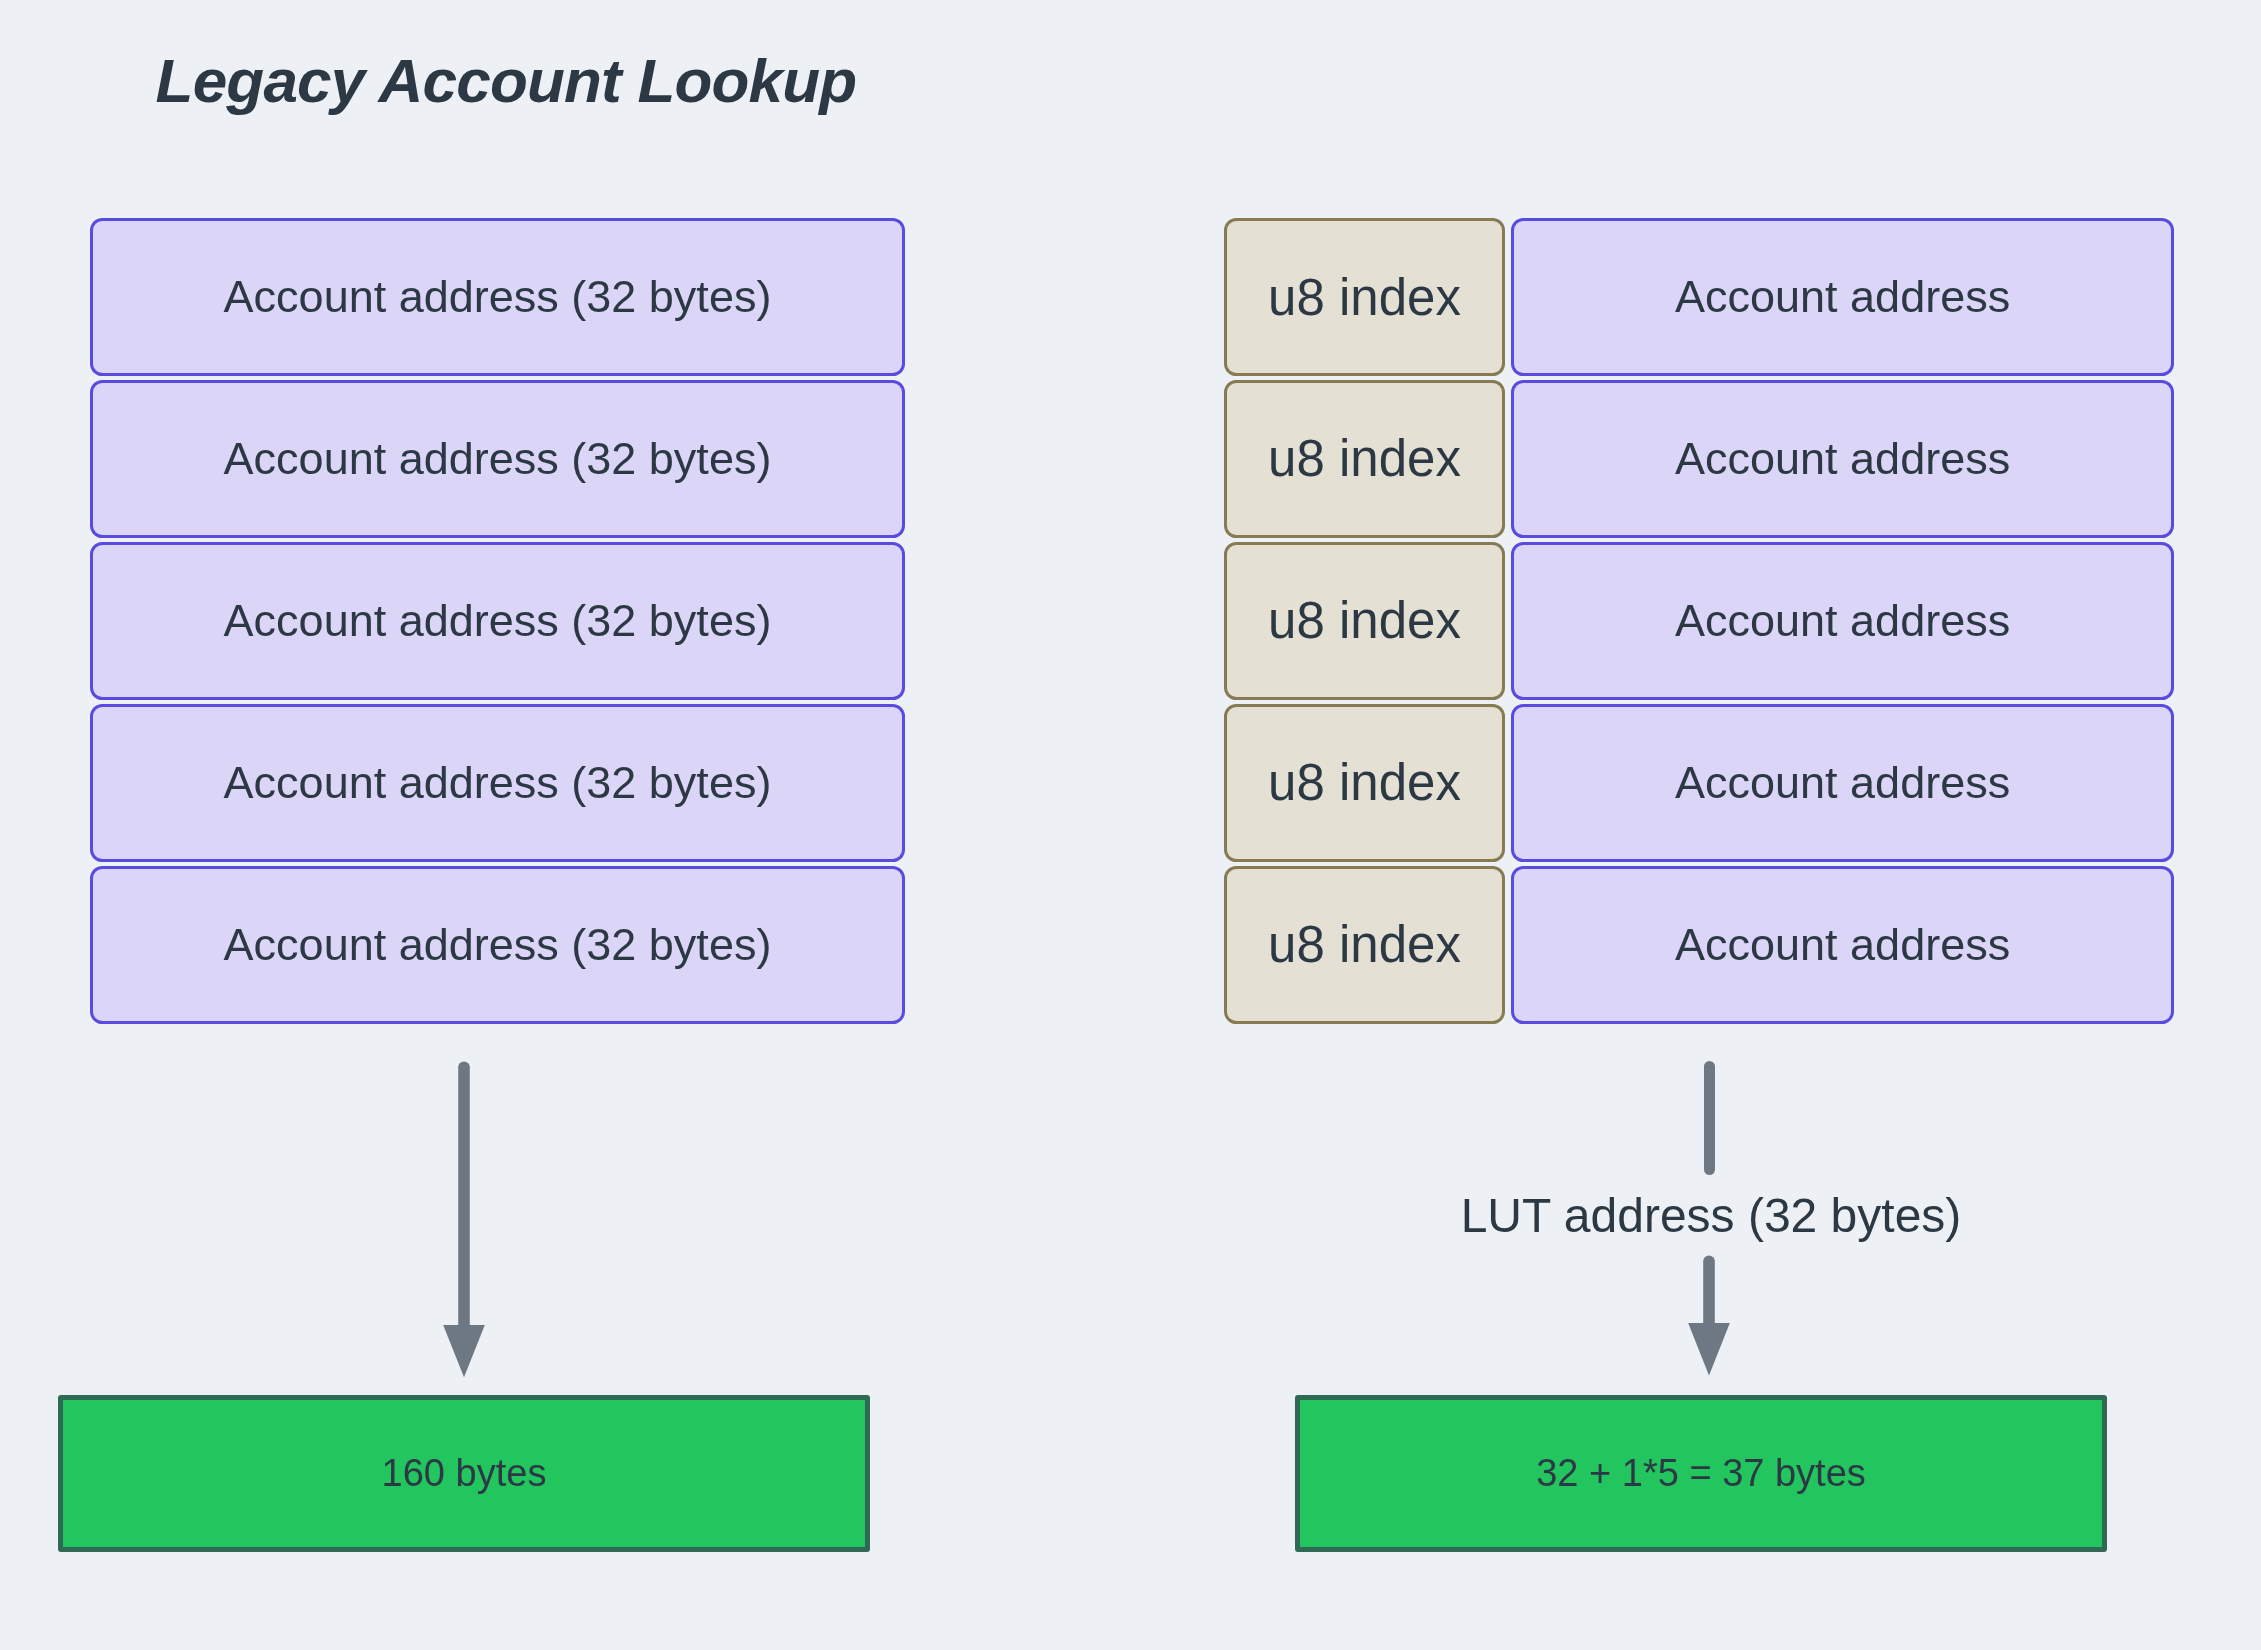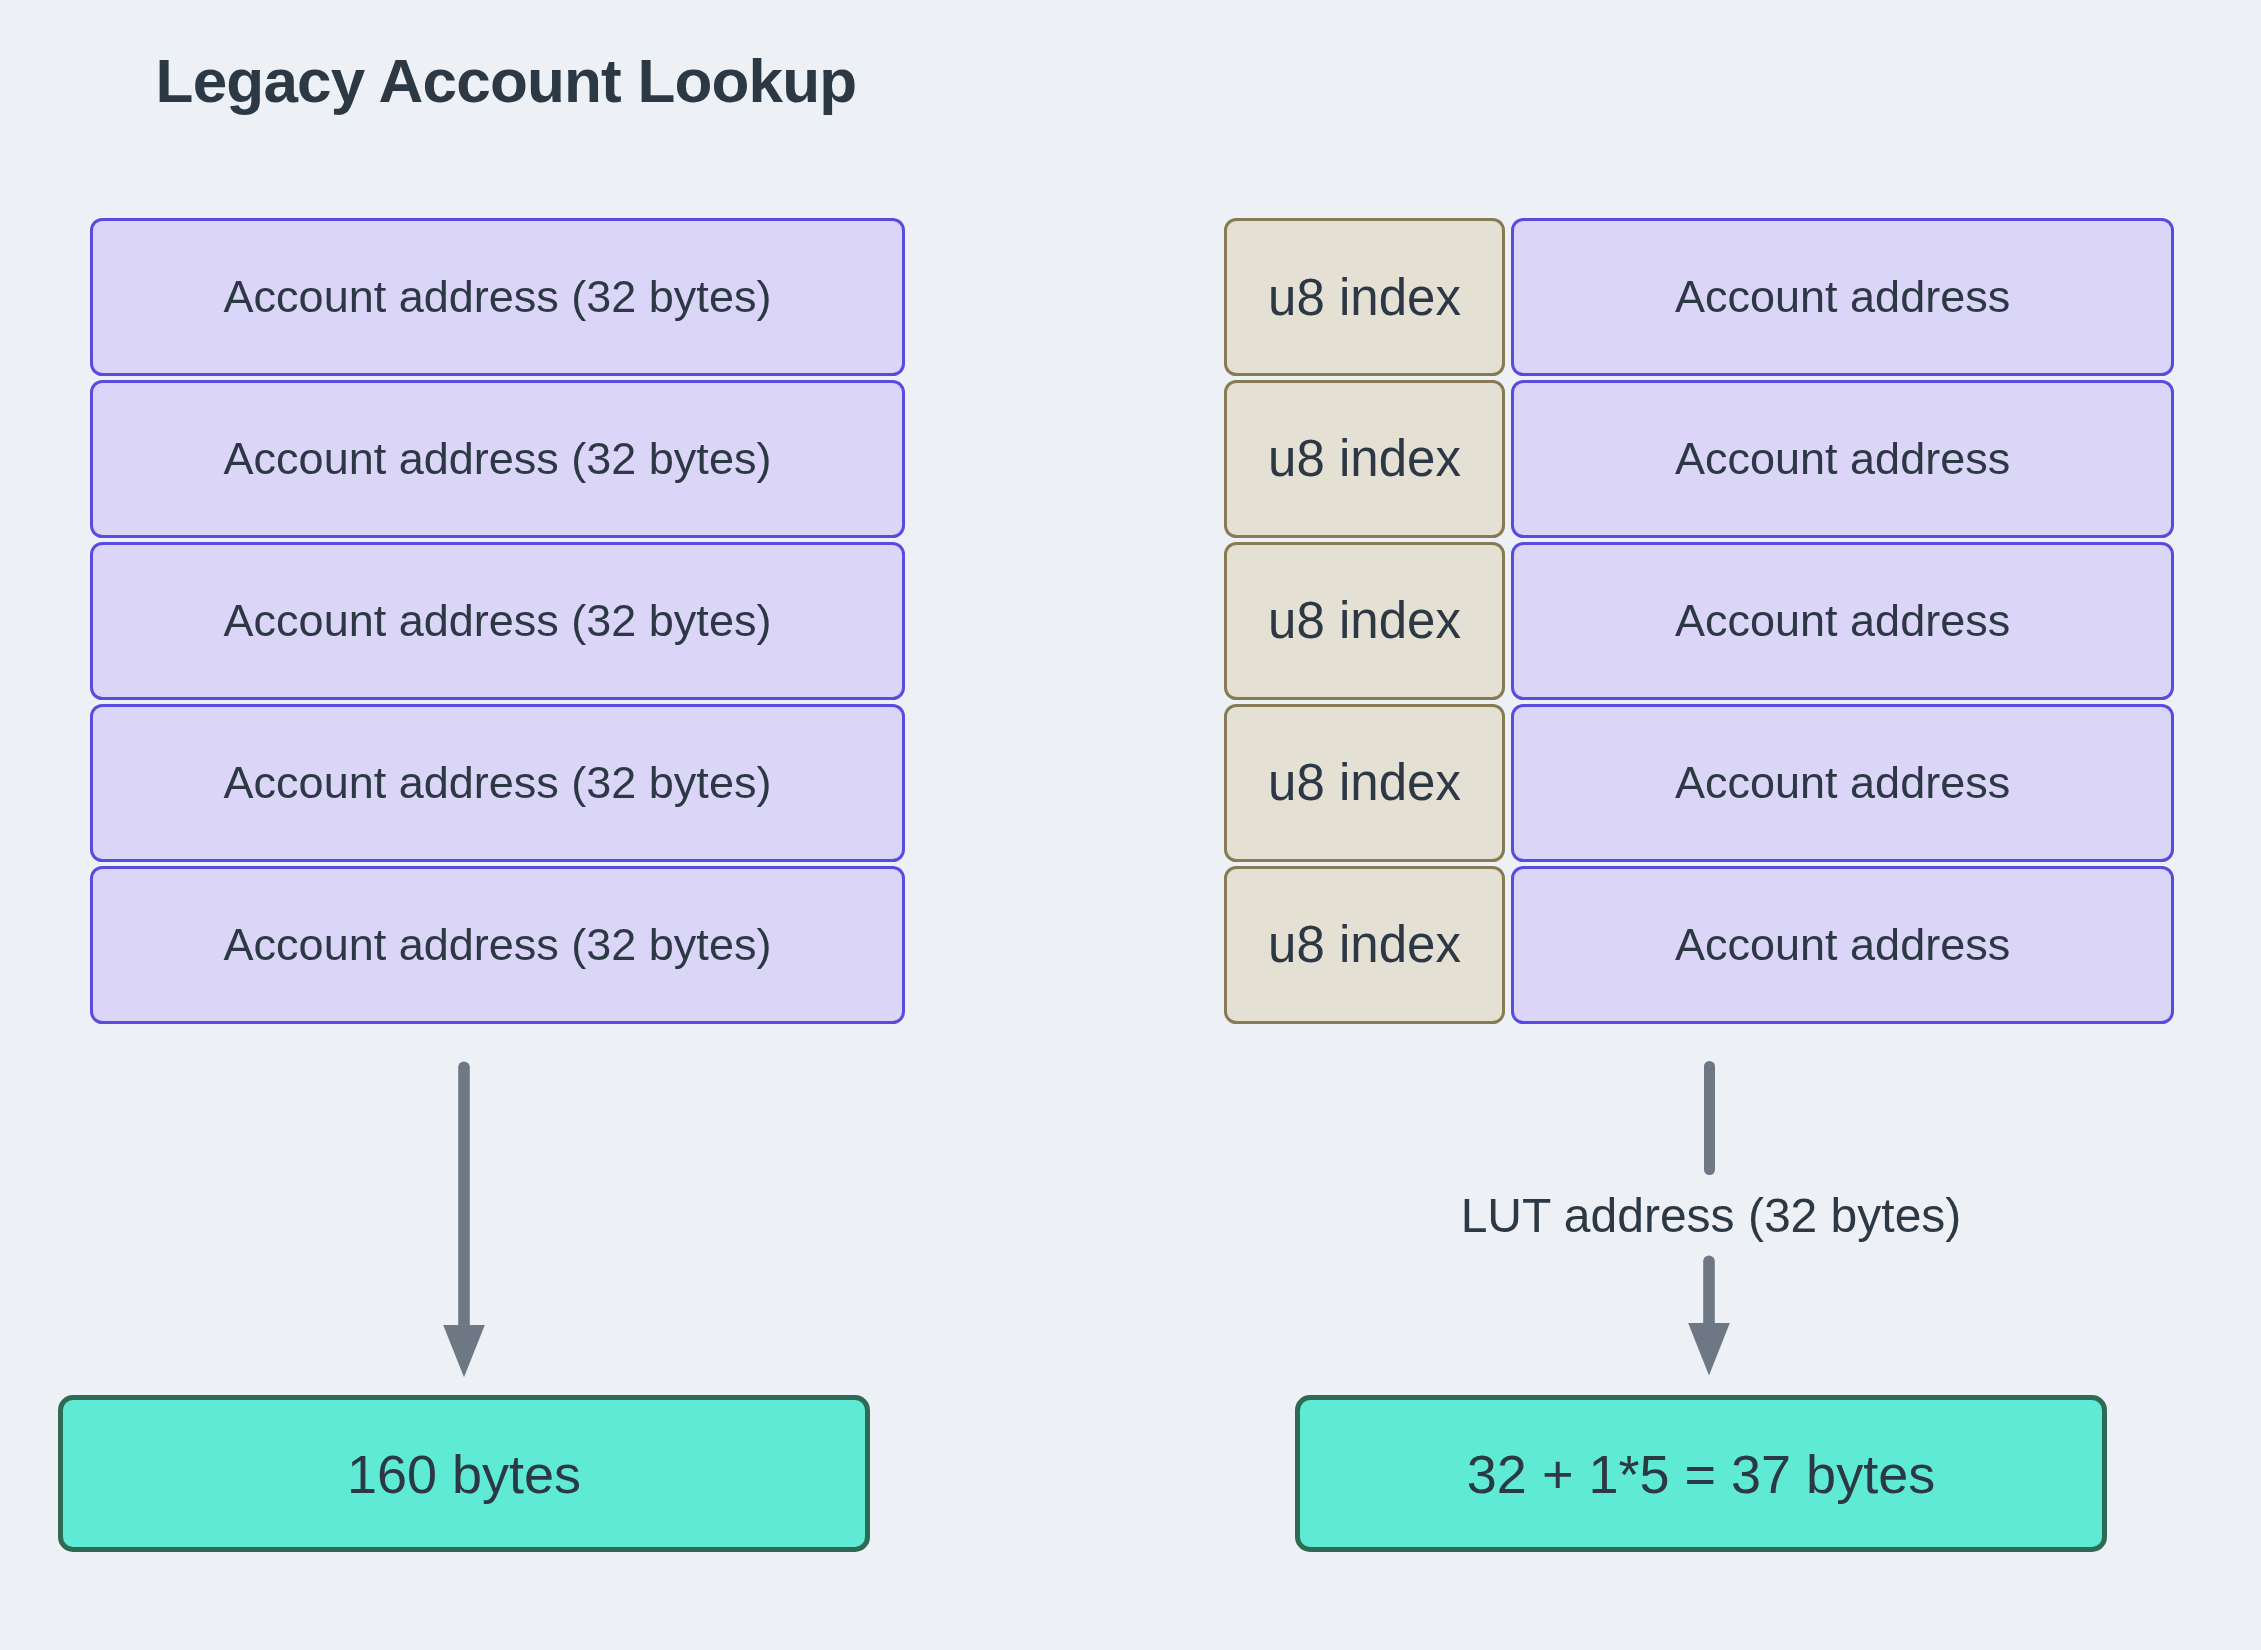--- a/index.html
+++ b/index.html
@@ -17,20 +17,21 @@
   }
   *{box-sizing:border-box;}
   .title{
     position:absolute;
     text-align:center;
     font-size:62px;
     font-weight:600;
     letter-spacing:-0.8px;
     color:#2c3945;
     white-space:nowrap;
+    font-style:italic;
   }
   .stack{
     position:absolute;
     display:flex;
     flex-direction:column;
     gap:3.9px;
   }
   .box{
     height:158px;
     border-radius:12.3px;
@@ -72,27 +73,27 @@
   .arrow-label{
     position:absolute;
     text-align:center;
     font-size:48px;
     color:#2c3945;
     white-space:nowrap;
   }
   .result-box{
     position:absolute;
     height:157px;
-    background:#5eead4;
+    background:#22c55e;
     border:5.4px solid #2f6a55;
-    border-radius:15px;
+    border-radius:3px;
     display:flex;
     align-items:center;
     justify-content:center;
-    font-size:54px;
+    font-size:38px;
     color:#2c3945;
     white-space:nowrap;
   }
 </style>
 </head>
 <body>
 
 <div class="canvas">
 
   <div class="title" style="left:99px; top:45px; width:814px;">Legacy Account Lookup</div>

